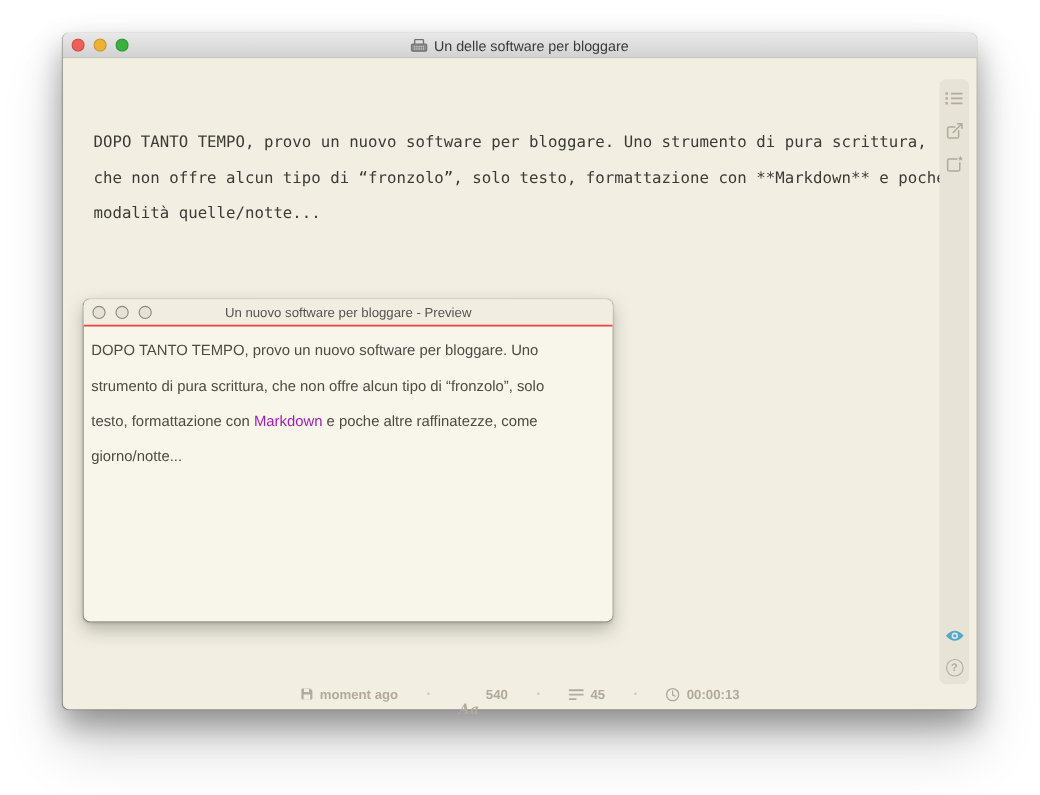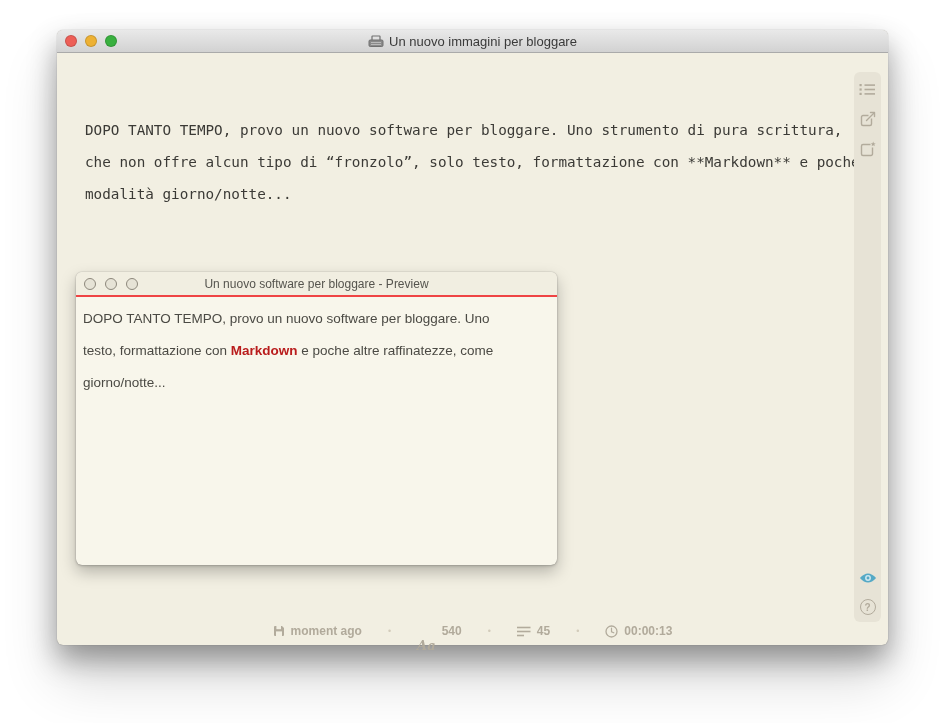--- a/index.html
+++ b/index.html
@@ -54,21 +54,21 @@
              box-shadow:0 7px 16px rgba(0,0,0,.25), 0 1px 3px rgba(0,0,0,.18), 0 0 1px rgba(0,0,0,.4); }
   .preview-titlebar { position:relative; height:25px; background:#f1eee1;
                       border-bottom:2px solid #ef4444; border-radius:6px 6px 0 0;
                       display:flex; align-items:center; }
   .preview-lights { position:absolute; left:8px; display:flex; gap:9px; }
   .preview-light { width:12px; height:12px; border-radius:50%;
                    border:1.5px solid #8d887c; background:#e6e3d6; }
   .preview-title { margin:0 auto; font-size:12px; color:#55544e; }
   .preview-text { position:absolute; left:7px; top:31px;
                   font-size:13.5px; line-height:32px; color:#4b4a44; white-space:pre; }
-  .preview-text b { font-weight:bold; color:#b91c1c; }
+  .preview-text b { font-weight:normal; color:#a21caf; }
 
   svg { display:block; }
 </style>
 </head>
 <body>
 
 <div class="stage">
 
   <div class="window">
 
@@ -80,25 +80,25 @@
       </div>
       <div class="title-center">
         <span>
           <svg width="16" height="13" viewBox="0 0 16 13">
             <rect x="4" y="1" width="8" height="4.5" rx="0.5" fill="none" stroke="#707070" stroke-width="1.2"></rect>
             <rect x="1" y="5" width="14" height="6.5" rx="1.2" fill="#8a8a8a" stroke="#707070" stroke-width="1"></rect>
             <line x1="3.5" y1="7.5" x2="12.5" y2="7.5" stroke="#e8e8e8" stroke-width="1" stroke-dasharray="1 1"></line>
             <line x1="3.5" y1="9.5" x2="12.5" y2="9.5" stroke="#e8e8e8" stroke-width="1" stroke-dasharray="1 1"></line>
           </svg>
         </span>
-        <span>Un nuovo immagini per bloggare</span>
+        <span>Un delle software per bloggare</span>
       </div>
     </div>
 
-    <div class="editor-text"><div>DOPO TANTO TEMPO, provo un nuovo software per bloggare. Uno strumento di pura scrittura,</div><div>che non offre alcun tipo di “fronzolo”, solo testo, formattazione con **Markdown** e poche</div><div>modalità giorno/notte...</div></div>
+    <div class="editor-text"><div>DOPO TANTO TEMPO, provo un nuovo software per bloggare. Uno strumento di pura scrittura,</div><div>che non offre alcun tipo di “fronzolo”, solo testo, formattazione con **Markdown** e poche</div><div>modalità quelle/notte...</div></div>
 
     <div class="strip">
       <div class="strip-top">
         <span class="strip-btn">
           <svg width="17" height="13" viewBox="0 0 17 13">
             <rect x="0.5" y="1" width="2.2" height="2.2" fill="#b2ab9c"></rect>
             <rect x="0.5" y="5.4" width="2.2" height="2.2" fill="#b2ab9c"></rect>
             <rect x="0.5" y="9.8" width="2.2" height="2.2" fill="#b2ab9c"></rect>
             <line x1="5.5" y1="2.1" x2="16" y2="2.1" stroke="#b2ab9c" stroke-width="1.6"></line>
             <line x1="5.5" y1="6.5" x2="16" y2="6.5" stroke="#b2ab9c" stroke-width="1.6"></line>
@@ -175,16 +175,16 @@
 
   <div class="preview">
     <div class="preview-titlebar">
       <div class="preview-lights">
         <span class="preview-light"></span>
         <span class="preview-light"></span>
         <span class="preview-light"></span>
       </div>
       <span class="preview-title">Un nuovo software per bloggare - Preview</span>
     </div>
-    <div class="preview-text"><div>DOPO TANTO TEMPO, provo un nuovo software per bloggare. Uno</div><div>testo, formattazione con <b>Markdown</b> e poche altre raffinatezze, come</div><div>giorno/notte...</div></div>
+    <div class="preview-text"><div>DOPO TANTO TEMPO, provo un nuovo software per bloggare. Uno</div><div>strumento di pura scrittura, che non offre alcun tipo di “fronzolo”, solo</div><div>testo, formattazione con <b>Markdown</b> e poche altre raffinatezze, come</div><div>giorno/notte...</div></div>
   </div>
 
 </div>
 
 </body></html>

